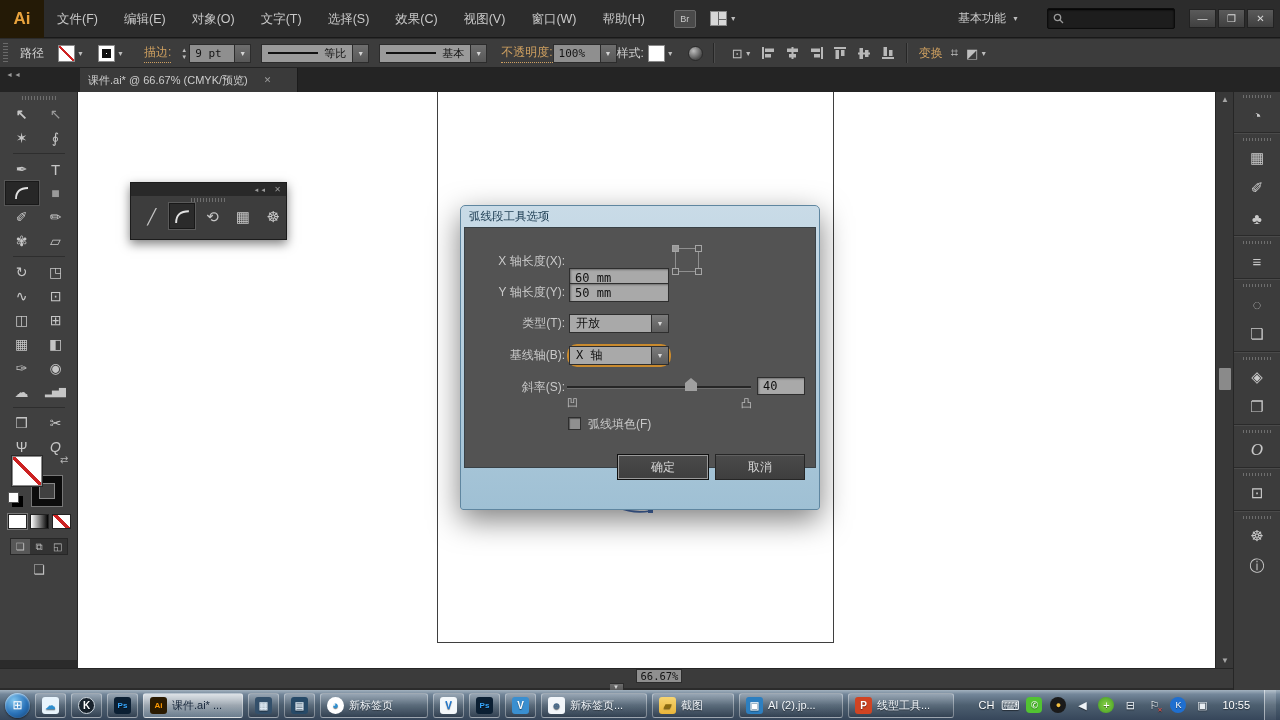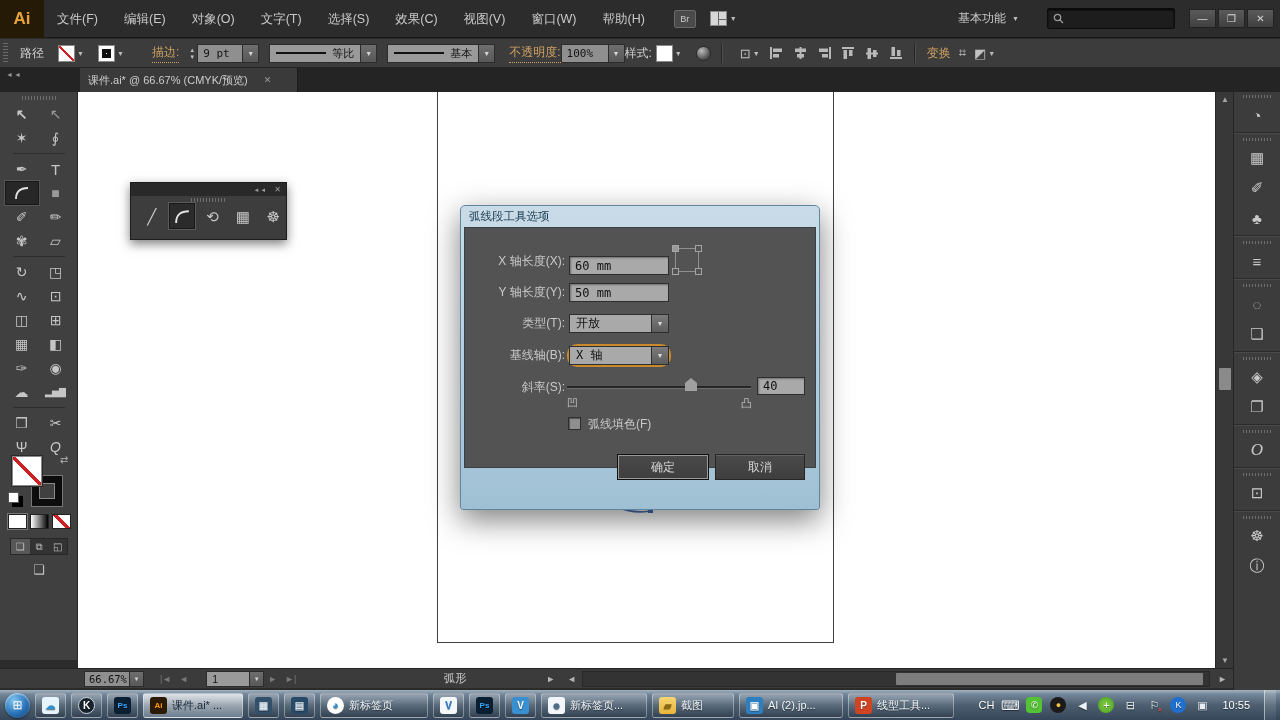--- a/index.html
+++ b/index.html
@@ -163,21 +163,21 @@
     border-left:1px solid #262626; }
   .dock-item { height:30px; display:flex; align-items:center; justify-content:center; position:relative; }
   .dock-item.first::before { content:""; position:absolute; top:3px; left:9px; right:9px; height:3px;
     background:repeating-linear-gradient(90deg,#6e6e6e 0 1px,transparent 1px 3px); }
   .dock-item.first { height:38px; padding-top:8px; }
   .dg { color:#c9c9c9; font-size:15px; }
   .dock-sep { height:1px; background:#2a2a2a; box-shadow:0 1px 0 #4a4a4a; margin:2px 0; }
 
   
   #statusbar { position:absolute; left:0; top:668px; width:1233px; height:20px; background:#3b3b3b;
-    border-top:1px solid #262626; display:flex; align-items:center; color:#c9c9c9; font-size:10.5px; }
+    border-top:1px solid #262626; display:flex; align-items:center; color:#c9c9c9; font-size:10.5px;flex-direction:column; }
   #statusbar .zfield { margin-left:84px; width:46px; height:16px; background:#8f8f8f; border:1px solid #2c2c2c;
     color:#141414; display:flex; align-items:center; padding:0 4px; font-family:"DejaVu Sans Mono",monospace; }
   .sb-dd { width:14px; height:16px; background:linear-gradient(#6e6e6e,#585858); border:1px solid #2c2c2c;
     border-left:none; color:#d5d5d5; font-size:6px; display:flex; align-items:center; justify-content:center; }
   .nav-g { color:#787878; font-size:9px; margin:0 4px; }
   #ab-field { margin-left:14px; width:44px; height:16px; background:#9a9a9a; border:1px solid #2c2c2c;
     color:#141414; display:flex; align-items:center; padding:0 5px; }
   #sb-status { width:170px; text-align:center; margin-left:70px; color:#c9c9c9; font-size:11.5px; }
   .sb-arr { color:#b5b5b5; font-size:9px; margin:0 6px; }
   #hscroll { flex:1; height:16px; background:#333; border:1px solid #282828; position:relative; margin-right:2px; }
@@ -271,21 +271,21 @@
   <div class="grip-v"></div>
   <span class="cb-label">路径</span>
   <div class="swatch-wrap">
     <span class="sw-none"></span>
     <span class="dd-caret">▼</span>
   </div>
   <div class="swatch-wrap">
     <span class="sw-stroke"></span>
     <span class="dd-caret">▼</span>
   </div>
-  <span class="cb-label gold dotted-u" style="margin-left:28px">描边:</span>
+  <span class="cb-label gold dotted-u" style="margin-left:20px">描边:</span>
   <div class="stepper">
       <span>▲</span>
       <span>▼</span>
     </div>
   <div style="display:flex; margin-left:2px">
     <div class="field" style="width:46px">9 pt</div>
     <div class="dd-btn">▼</div>
   </div>
   <div class="line-dd">
     <div class="line-prev">
@@ -522,21 +522,21 @@
     <div class="pcell">
         <span class="tg">☸</span>
       </div>
   </div>
 </div>
 
 <div id="dialog">
   <div id="dlg-title">弧线段工具选项</div>
   <div id="dlg-body">
     <div class="dlabel" style="top:24px">X 轴长度(X):</div>
-    <div class="dfield" style="left:104px; top:28px; width:100px">60 mm</div>
+    <div class="dfield" style="left:104px; top:40px; width:100px">60 mm</div>
     <div id="ref-locator">
       <span class="h tl"></span>
       <span class="h tr"></span>
       <span class="h bl"></span>
       <span class="h br"></span>
     </div>
     <div class="dlabel" style="top:55px">Y 轴长度(Y):</div>
     <div class="dfield" style="left:104px; top:55px; width:100px">50 mm</div>
     <div class="dlabel" style="top:86px">类型(T):</div>
     <div class="ddrop" style="left:104px; top:86px">

